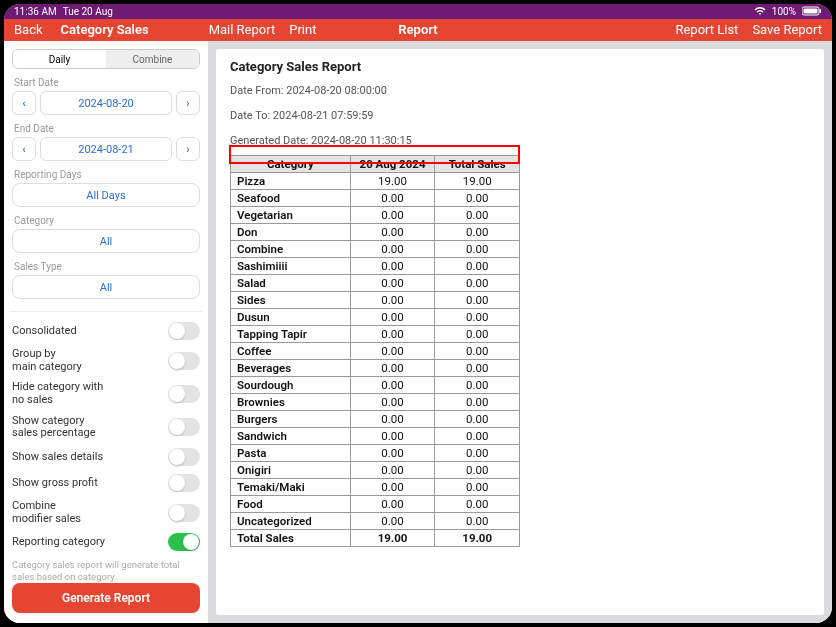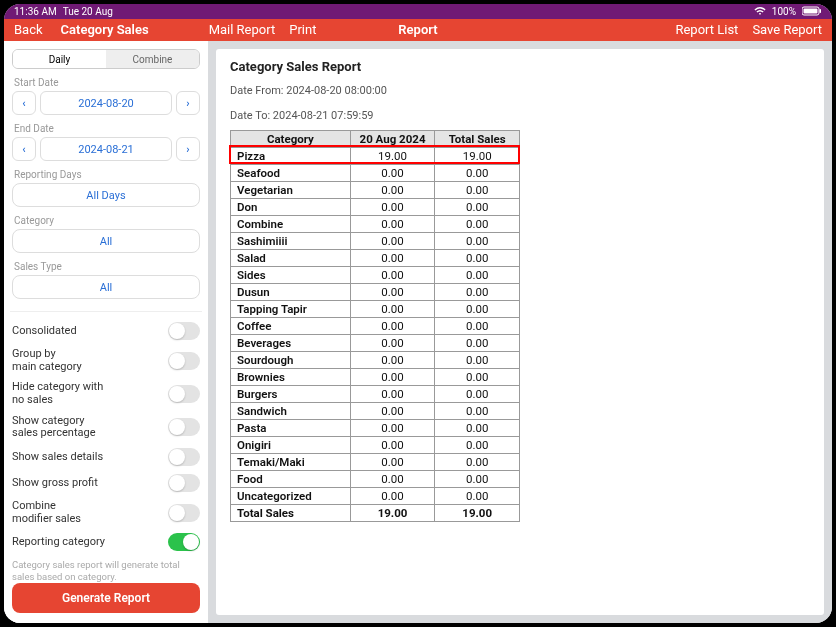--- a/index.html
+++ b/index.html
@@ -185,20 +185,21 @@
 
         <div class="spacer"></div>
         <div class="gen-btn">Generate Report</div>
       </div>
 
       <div class="content">
         <div class="paper hl-wrap">
           <div class="rpt-title">Category Sales Report</div>
           <div class="rpt-meta">Date From: 2024-08-20 08:00:00</div>
           <div class="rpt-meta">Date To: 2024-08-21 07:59:59</div>
+          <div class="rpt-meta">Generated Date: 2024-08-20 11:30:15</div>
 
           <table class="rpt" id="rpt-table">
             <thead>
               <tr>
                 <th>Category</th>
                 <th>20 Aug 2024</th>
                 <th>Total Sales</th>
               </tr>
             </thead>
             <tbody id="rpt-body">

